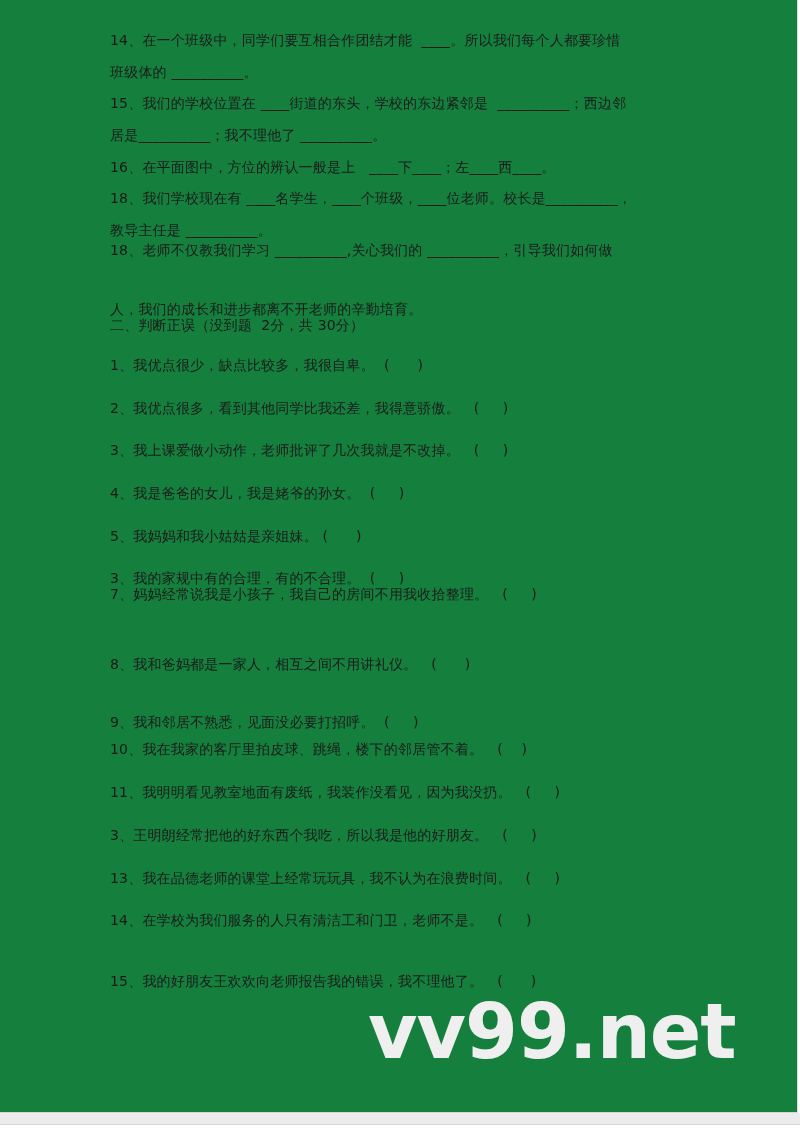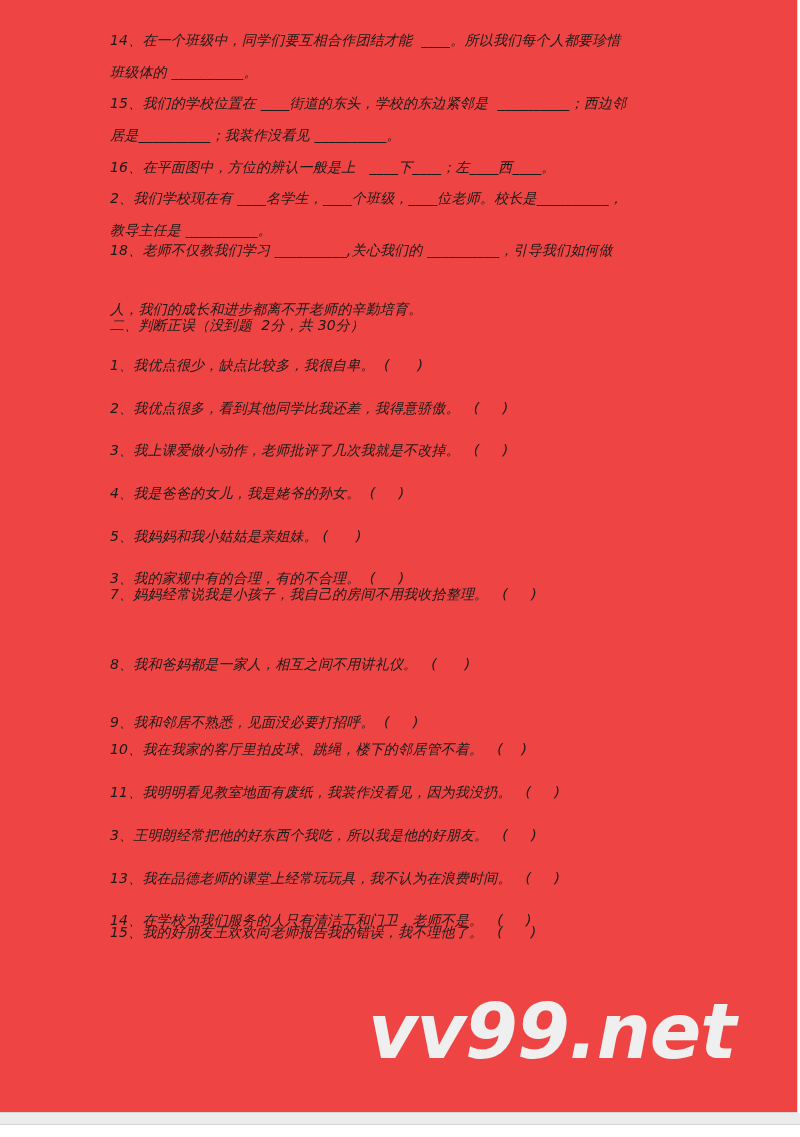--- a/index.html
+++ b/index.html
@@ -6,24 +6,23 @@
     body {
       width: 800px; height: 1137px; overflow: hidden;
       background: #ffffff;
       font-family: "DejaVu Sans", "Liberation Sans", sans-serif;
       color: #1a1a1a;
       position: relative;
     }
     .page {
       position: absolute; left: 0; top: 0;
       width: 797px; height: 1112px;
-      background: #ef4444;
+      background: #15803d;
       border-right: 1px solid #dcdcdc;
       border-bottom: 1px solid #d6d6d6;
-      font-style: italic;
     }
     .gap {
       position: absolute; left: 0; top: 1113px; width: 800px; height: 11px;
       background: #ececec;
       border-bottom: 1px solid #d6d6d6;
     }
     .page2 {
       position: absolute; left: 0; top: 1125px; width: 797px; height: 12px;
       background: #fff;
     }
@@ -40,39 +39,39 @@
     }
   </style>
 </head>
 <body>
 
 <div class="page">
   <div id="lines">
       <div class="line" style="top: 30px;">14、在一个班级中，同学们要互相合作团结才能  ____。所以我们每个人都要珍惜</div>
       <div class="line" style="top: 62px;">班级体的 __________。</div>
       <div class="line" style="top: 93px;">15、我们的学校位置在 ____街道的东头，学校的东边紧邻是  __________；西边邻</div>
-      <div class="line" style="top: 125px;">居是__________；我装作没看见 __________。</div>
+      <div class="line" style="top: 125px;">居是__________；我不理他了 __________。</div>
       <div class="line" style="top: 157px;">16、在平面图中，方位的辨认一般是上   ____下____；左____西____。</div>
-      <div class="line" style="top: 188px;">2、我们学校现在有 ____名学生，____个班级，____位老师。校长是__________，</div>
+      <div class="line" style="top: 188px;">18、我们学校现在有 ____名学生，____个班级，____位老师。校长是__________，</div>
       <div class="line" style="top: 220px;">教导主任是 __________。</div>
       <div class="line" style="top: 240px;">18、老师不仅教我们学习 __________,关心我们的 __________，引导我们如何做</div>
       <div class="line" style="top: 284px; margin-top: 15px;">人，我们的成长和进步都离不开老师的辛勤培育。</div>
       <div class="line" style="top: 315px;">二、判断正误（没到题  2分，共 30分）</div>
       <div class="line" style="top: 355px;">1、我优点很少，缺点比较多，我很自卑。  (      )</div>
       <div class="line" style="top: 398px;">2、我优点很多，看到其他同学比我还差，我得意骄傲。   (     )</div>
       <div class="line" style="top: 440px;">3、我上课爱做小动作，老师批评了几次我就是不改掉。   (     )</div>
       <div class="line" style="top: 483px;">4、我是爸爸的女儿，我是姥爷的孙女。  (     )</div>
       <div class="line" style="top: 526px;">5、我妈妈和我小姑姑是亲姐妹。 (      )</div>
       <div class="line" style="top: 568px;">3、我的家规中有的合理，有的不合理。  (     )</div>
       <div class="line" style="top: 584px;">7、妈妈经常说我是小孩子，我自己的房间不用我收拾整理。   (     )</div>
       <div class="line" style="top: 654px;">8、我和爸妈都是一家人，相互之间不用讲礼仪。   (      )</div>
       <div class="line" style="top: 696px; margin-top: 16px;">9、我和邻居不熟悉，见面没必要打招呼。  (     )</div>
       <div class="line" style="top: 739px;">10、我在我家的客厅里拍皮球、跳绳，楼下的邻居管不着。   (    )</div>
       <div class="line" style="top: 782px;">11、我明明看见教室地面有废纸，我装作没看见，因为我没扔。   (     )</div>
       <div class="line" style="top: 825px;">3、王明朗经常把他的好东西个我吃，所以我是他的好朋友。   (     )</div>
       <div class="line" style="top: 868px;">13、我在品德老师的课堂上经常玩玩具，我不认为在浪费时间。   (     )</div>
       <div class="line" style="top: 910px;">14、在学校为我们服务的人只有清洁工和门卫，老师不是。   (     )</div>
-      <div class="line" style="top: 922px;">15、我的好朋友王欢欢向老师报告我的错误，我不理他了。   (      )</div>
+      <div class="line" style="top: 971px;">15、我的好朋友王欢欢向老师报告我的错误，我不理他了。   (      )</div>
     </div>
   <div class="watermark">vv99.net</div>
 </div>
 <div class="gap"></div>
 <div class="page2"></div>
 
 </body></html>

